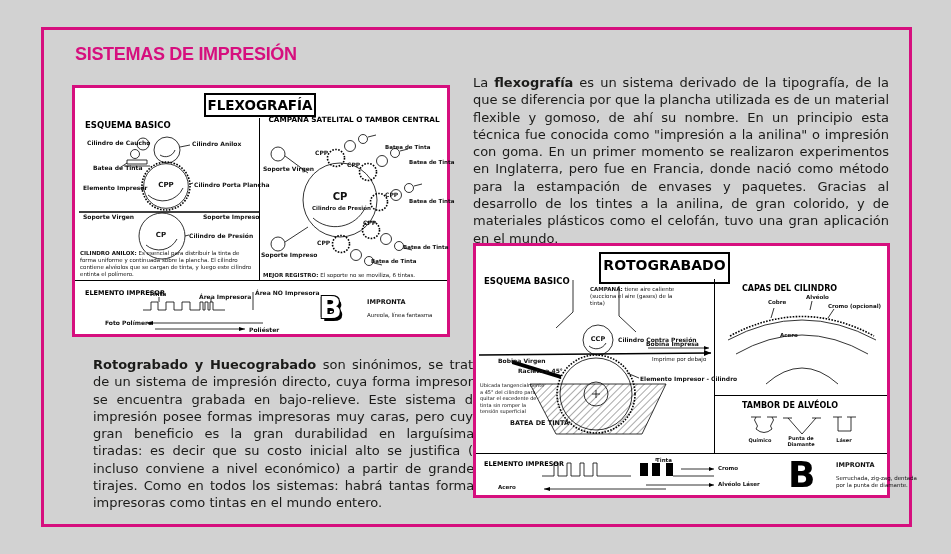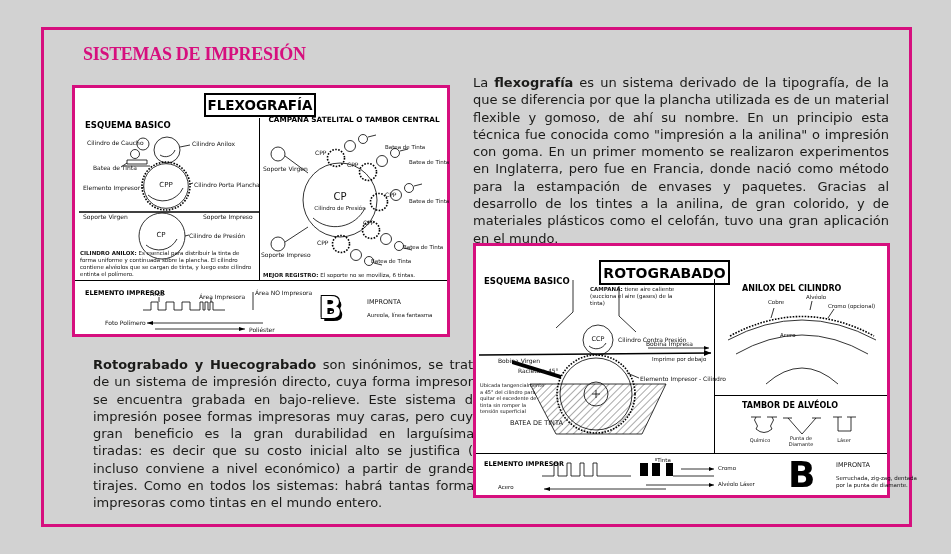--- a/index.html
+++ b/index.html
@@ -1,28 +1,28 @@
 <!DOCTYPE html>
 <html><head>
 <meta charset="utf-8">
 <style>
   :root{ --mag:#d60f7e; --ink:#131313; }
   *{margin:0;padding:0;box-sizing:border-box}
   html,body{width:951px;height:554px}
   body{background:#d2d2d2;font-family:"Liberation Sans",sans-serif;position:relative;overflow:hidden}
   .frame{position:absolute;left:41px;top:27px;width:871px;height:500px;border:3px solid var(--mag)}
-  .main-title{position:absolute;left:83px;top:44px;font-size:18px;font-weight:bold;color:var(--mag);font-family:Liberation Serif, serif;letter-spacing:-0.3px}
+  .main-title{position:absolute;left:75px;top:44px;font-size:18px;font-weight:bold;color:var(--mag);font-family:Liberation Sans, sans-serif;letter-spacing:-0.3px}
   .dbox{position:absolute;background:#fff;border:3px solid var(--mag)}
   .dbox.flexo{left:72px;top:85px;width:378px;height:252px}
   .dbox.roto{left:473px;top:243px;width:417px;height:255px}
   .dtitle{position:absolute;border:2px solid #000;background:#fff;font-weight:bold;text-align:center;font-family:"DejaVu Sans",sans-serif;color:#000}
   .vline{position:absolute;width:1px;background:#000}
   .hline{position:absolute;height:1px;background:#000}
   .head{position:absolute;font-family:"DejaVu Sans",sans-serif;font-weight:bold;color:#000;white-space:nowrap}
-  .lb{position:absolute;font-family:"DejaVu Sans",sans-serif;font-weight:normal;font-size:6px;line-height:1.15;color:#111;white-space:nowrap}
+  .lb{position:absolute;font-family:"DejaVu Sans",sans-serif;font-weight:bold;font-size:6px;line-height:1.15;color:#111;white-space:nowrap}
   .lb.c{text-align:center}
   .lb.n{font-weight:normal}
   .note{position:absolute;font-family:"DejaVu Sans",sans-serif;font-size:5.5px;line-height:1.3;color:#111}
   .note b{font-weight:bold}
   svg.d{position:absolute;overflow:visible}
   svg.d *{vector-effect:non-scaling-stroke}
   .st{fill:none;stroke:#000;stroke-width:.8}
   .st2{fill:none;stroke:#000;stroke-width:1.4}
   .dash{fill:none;stroke:#000;stroke-width:1.6;stroke-dasharray:1.6 1.4}
   .blk{fill:#000;stroke:none}
@@ -149,21 +149,21 @@
 
 <div class="para" style="left:473px;top:74px;width:416px">
   <span>La </span><b>flexografía</b><span> es un sistema derivado de la tipografía, de la que se diferencia por que la plancha utilizada es de un material flexible y gomoso, de ahí su nombre. En un principio esta técnica fue conocida como "impresión a la anilina" o impresión con goma. En un primer momento se realizaron experimentos en Inglaterra, pero fue en Francia, donde nació como método para la estampación de envases y paquetes. Gracias al desarrollo de los tintes a la anilina, de gran colorido, y de materiales plásticos como el celofán, tuvo una gran aplicación en el mundo.</span>
 </div>
 
 <div class="para" style="left:93px;top:356px;width:388px">
   <b>Rotograbado y Huecograbado</b><span> son sinónimos, se trata de un sistema de impresión directo, cuya forma impresora se encuentra grabada en bajo-relieve. Este sistema de impresión posee formas impresoras muy caras, pero cuyo gran beneficio es la gran durabilidad en larguísimas tiradas: es decir que su costo inicial alto se justifica (e incluso conviene a nivel económico) a partir de grandes tirajes. Como en todos los sistemas: habrá tantas formas impresoras como tintas en el mundo entero.</span>
 </div>
 
 <div class="dbox roto">
-  <div class="dtitle" style="left:123px;top:14px;width:131px;height:25px;font-size:14px;line-height:22px">
+  <div class="dtitle" style="left:123px;top:6px;width:131px;height:32px;font-size:14px;line-height:22px">
     <span>ROTOGRABADO</span>
   </div>
   <div class="vline" style="left:238px;top:33px;height:174px"></div>
   <div class="hline" style="left:238px;top:149px;width:173px"></div>
   <div class="hline" style="left:0;top:207px;width:411px"></div>
 
   <div class="head" style="left:8px;top:30px;font-size:8.5px">ESQUEMA BASICO</div>
   <div class="note" style="left:114px;top:40px;width:86px">
     <b>CAMPANA:</b><span> tiene aire caliente (succiona el aire (gases) de la tinta)</span>
   </div>
@@ -194,21 +194,21 @@
   <div class="lb c" style="left:110px;top:90px;width:24px;font-size:6.5px">CCP</div>
   <div class="lb" style="left:142px;top:91px">Cilindro Contra Presión</div>
   <div class="lb" style="left:22px;top:112px">Bobina Virgen</div>
   <div class="lb" style="left:170px;top:95px">Bobina Impresa</div>
   <div class="lb n" style="left:176px;top:110px;font-size:5.5px">Imprime por debajo</div>
   <div class="lb" style="left:42px;top:122px">Racleta a 45°</div>
   <div class="note" style="left:4px;top:136px;width:66px;font-size:5px">Ubicada tangencialmente a 45° del cilindro para quitar el excedente de tinta sin romper la tensión superficial</div>
   <div class="lb" style="left:164px;top:130px">Elemento Impresor - Cilindro</div>
   <div class="lb" style="left:34px;top:174px;font-size:6.5px">BATEA DE TINTA</div>
 
-  <div class="head" style="left:266px;top:38px;font-size:8px">ANILOX DEL CILINDRO</div>
+  <div class="head" style="left:266px;top:38px;font-size:8px">CAPAS DEL CILINDRO</div>
   <svg class="d" style="left:246px;top:50px" width="160" height="92" viewBox="0 0 160 92">
     <path class="st" d="M6,44 Q80,4 154,44"></path>
     <path class="dash" d="M8,40 Q80,1 152,40"></path>
     <path class="st" d="M14,58 Q80,20 146,58"></path>
     <path class="st" d="M44,88 Q80,56 116,88"></path>
     <line class="st" x1="52" y1="12" x2="49" y2="22"></line>
     <line class="st" x1="90" y1="5" x2="88" y2="14"></line>
     <line class="st" x1="112" y1="13" x2="106" y2="22"></line>
   </svg>
   <div class="lb" style="left:292px;top:53px;font-size:5.5px">Cobre</div>

